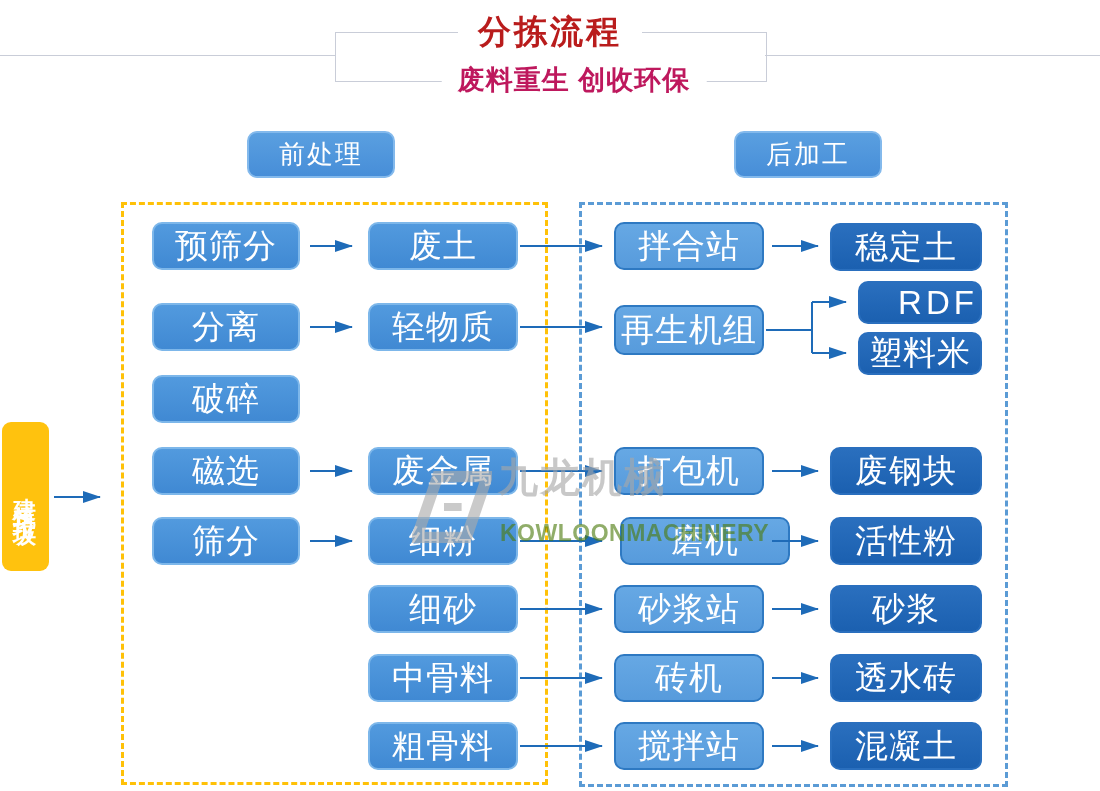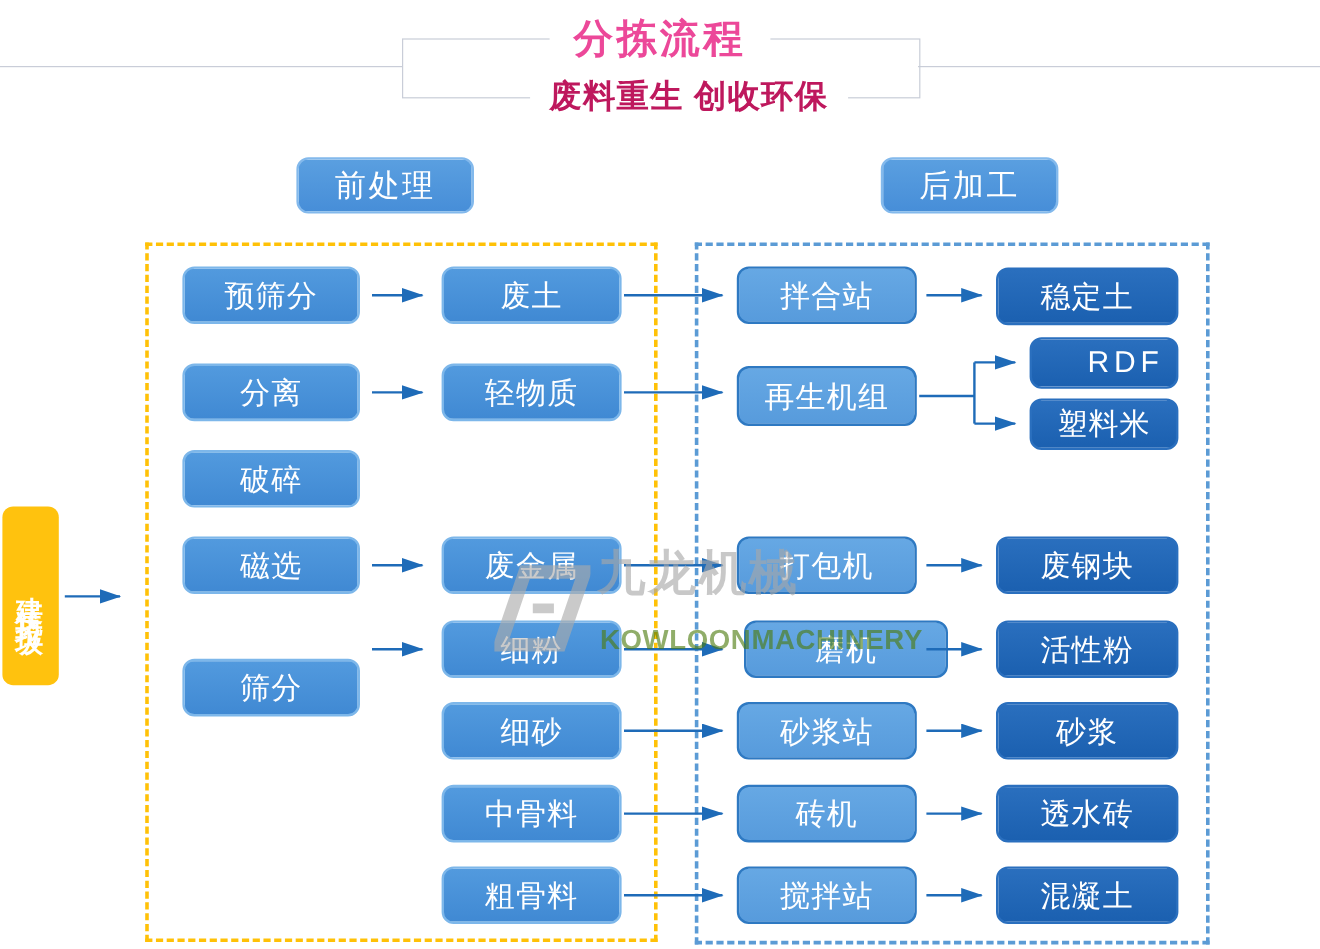--- a/index.html
+++ b/index.html
@@ -5,38 +5,38 @@
   html,body{margin:0;padding:0;background:#ffffff;}
   body{font-family:"Liberation Sans","DejaVu Sans",sans-serif;}
   #canvas{position:relative;width:1100px;height:791px;background:#ffffff;overflow:hidden;}
 
   
   .rule{position:absolute;top:55px;height:0;border-top:1px solid #c9cdd8;}
   .title-frame{position:absolute;left:335px;top:32px;width:430px;height:48px;
                border:1px solid #c9cdd8;background:transparent;}
   .main-title{position:absolute;left:550px;top:10px;transform:translateX(-50%);
               background:#fff;padding:0 20px;font-size:33px;font-weight:bold;
-              color:#ec4899;letter-spacing:3px;white-space:nowrap;z-index:4;}
+              color:#b91c1c;letter-spacing:3px;white-space:nowrap;z-index:4;}
   .subtitle{position:absolute;left:574px;top:62px;transform:translateX(-50%);
             background:#fff;padding:0 16px;font-size:27px;font-weight:700;
             color:#be185d;letter-spacing:1px;white-space:nowrap;z-index:4;}
 
   
   .hdr{position:absolute;width:148px;height:47px;border-radius:10px;
        background:linear-gradient(180deg,#5a9fe0,#478ed8);border:2px solid #83b9ec;
        color:#fff;font-size:26px;display:flex;align-items:center;justify-content:center;
        box-sizing:border-box;z-index:1;letter-spacing:2px;}
 
   
   .region{position:absolute;box-sizing:border-box;z-index:0;background:transparent;}
   .region.pre{left:121px;top:202px;width:427px;height:583px;border:3px dashed #FFC107;}
   .region.post{left:579px;top:202px;width:429px;height:585px;border:3px dashed #5B9BD5;}
 
   
-  .node{position:absolute;border-radius:10px;color:#fff;font-size:25px;
+  .node{position:absolute;border-radius:10px;color:#fff;font-size:33px;
         display:flex;align-items:center;justify-content:center;box-sizing:border-box;
         z-index:1;letter-spacing:1px;white-space:nowrap;text-align:center;}
   .n1{background:linear-gradient(180deg,#529ade,#4089d3);border:2px solid #7db7ea;}
   .n3{background:linear-gradient(180deg,#66a8e4,#579bdc);border:2px solid #2e79c2;}
   .n4{background:linear-gradient(180deg,#2a6fbe,#1b60b0);border:2px solid #2a6fbe;}
   .rdf{letter-spacing:4px;}
 
   
   .source{position:absolute;left:2px;top:422px;width:47px;height:149px;
           background:#FFC20E;border-radius:9px;color:#fff;font-size:23px;font-weight:bold;
@@ -71,21 +71,21 @@
 
   <div class="region pre"></div>
   <div class="region post"></div>
 
   <div class="source">建筑垃圾</div>
 
   <div class="node n1" style="left:152px;top:222px;width:148px;height:48px;">预筛分</div>
   <div class="node n1" style="left:152px;top:303px;width:148px;height:48px;">分离</div>
   <div class="node n1" style="left:152px;top:375px;width:148px;height:48px;">破碎</div>
   <div class="node n1" style="left:152px;top:447px;width:148px;height:48px;">磁选</div>
-  <div class="node n1" style="left:152px;top:517px;width:148px;height:48px;margin-top:32px;">筛分</div>
+  <div class="node n1" style="left:152px;top:517px;width:148px;height:48px;">筛分</div>
 
   <div class="node n1" style="left:368px;top:222px;width:150px;height:48px;">废土</div>
   <div class="node n1" style="left:368px;top:303px;width:150px;height:48px;">轻物质</div>
   <div class="node n1" style="left:368px;top:447px;width:150px;height:48px;">废金属</div>
   <div class="node n1" style="left:368px;top:517px;width:150px;height:48px;">细粉</div>
   <div class="node n1" style="left:368px;top:585px;width:150px;height:48px;">细砂</div>
   <div class="node n1" style="left:368px;top:654px;width:150px;height:48px;">中骨料</div>
   <div class="node n1" style="left:368px;top:722px;width:150px;height:48px;">粗骨料</div>
 
   <div class="node n3" style="left:614px;top:222px;width:150px;height:48px;">拌合站</div>

